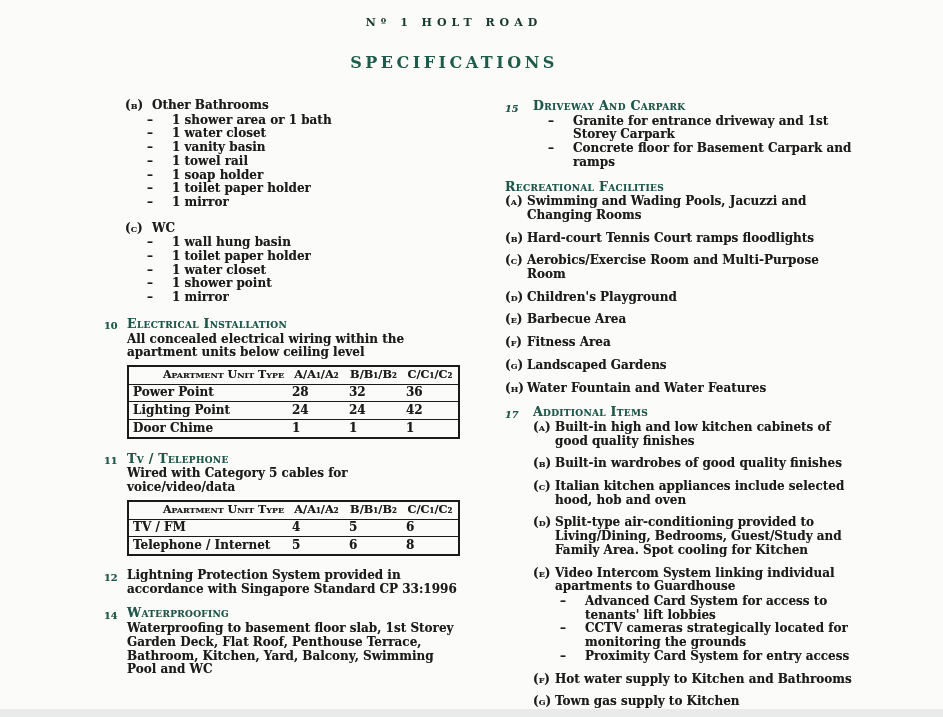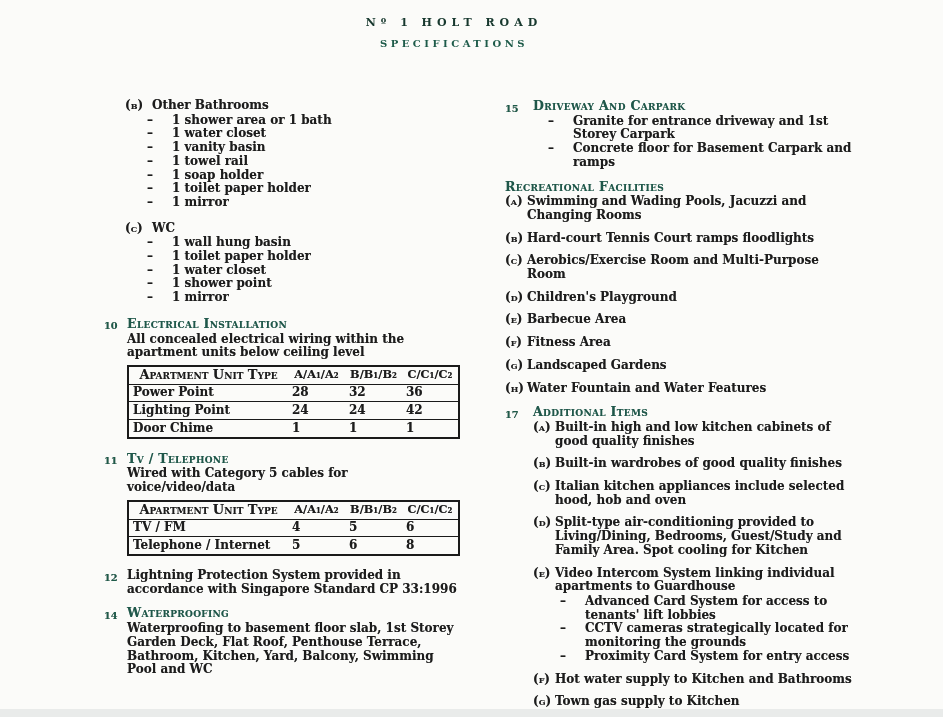--- a/index.html
+++ b/index.html
@@ -11,51 +11,51 @@
     font-weight:700;
     color:#1c1c1c;
     overflow:hidden;
   }
   .page-header { position:absolute; top:16px; left:0; width:908px; text-align:center; }
   .page-title {
     font-size:11px; letter-spacing:5px; text-transform:uppercase;
     color:#17382e;
   }
   .page-subtitle {
-    margin-top:9px; font-size:10px; letter-spacing:3.5px; text-transform:uppercase;
+    margin-top:24px; font-size:16px; letter-spacing:3.5px; text-transform:uppercase;
     color:#1e5b4a;
   }
   .col { position:absolute; top:99px; font-size:12px; line-height:13.7px;
          text-shadow:0 0 .4px rgba(20,20,20,.45); }
   .col-left  { left:104px; width:356px; }
   .col-right { left:505px; width:352px; }
 
   
   .lgroup { margin-left:21px; margin-bottom:12px; }
   .lgroup-head { display:flex; margin-bottom:1px; }
   .letter { flex:none; width:27px; font-variant:small-caps; }
   .dash-list { list-style:none; margin-left:22px; }
   .dash-item { display:flex; }
   .dash { flex:none; width:25px; }
 
   
   .nsec { display:flex; margin-bottom:10px; }
   .nsec-num { flex:none; width:23px; padding-top:2.5px; font-size:9.8px; color:#1e5b4a; }
-  .col-right .nsec-num { width:28px; }
+  .col-right .nsec-num { width:28px;font-style:italic; }
   .nsec-body { flex:1; min-width:0; }
   .nsec-head { font-variant:small-caps; color:#1f574a; font-size:12.6px;
                letter-spacing:.3px; margin-bottom:2px; text-shadow:0 0 .4px rgba(31,87,74,.5); }
   .nsec-text { }
 
   
   .spec-table { border-collapse:collapse; width:100%; margin-top:5px; margin-bottom:3px;
                 border:2px solid #1a1a1a; }
   .spec-table th, .spec-table td { border-top:1.5px solid #1a1a1a; padding:1.5px 4px; }
   .spec-table tr:first-child th { border-top:none; }
-  .spec-table th.lab { font-variant:small-caps; font-size:13px; text-align:center; }
+  .spec-table th.lab { font-variant:small-caps; font-size:11px; text-align:right; }
   .spec-table th.unit { font-size:11.3px; text-align:center; width:57px; font-variant:normal; }
   .spec-table td.lab { text-align:left; }
   .spec-table td.val { text-align:left; width:57px; }
 
   
   .letter-list { list-style:none; }
   .letter-item { display:flex; margin-bottom:9px; }
   .letter-item:last-child { margin-bottom:0; }
   .letter-item .letter { width:22px; }
   .li-body { flex:1; min-width:0; }

